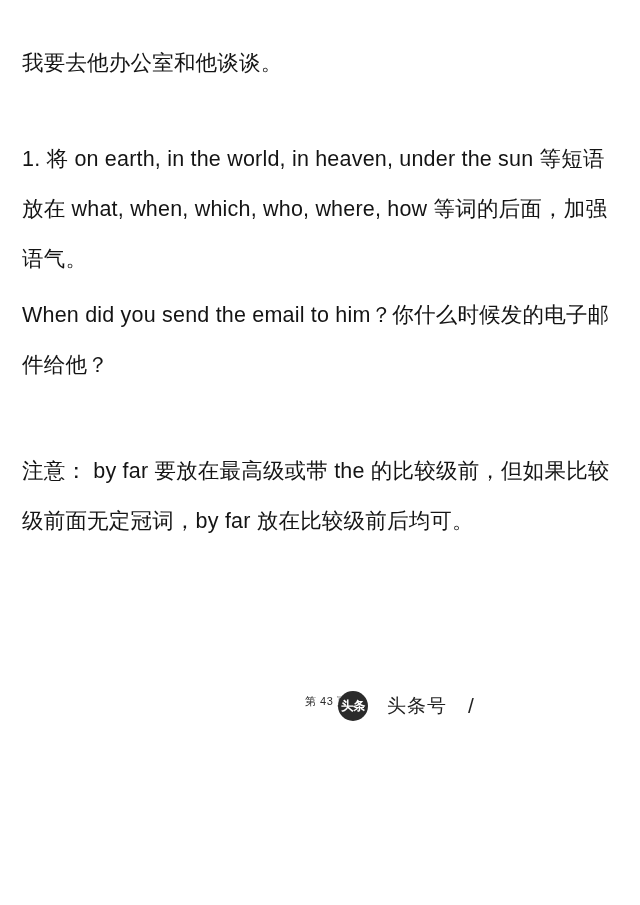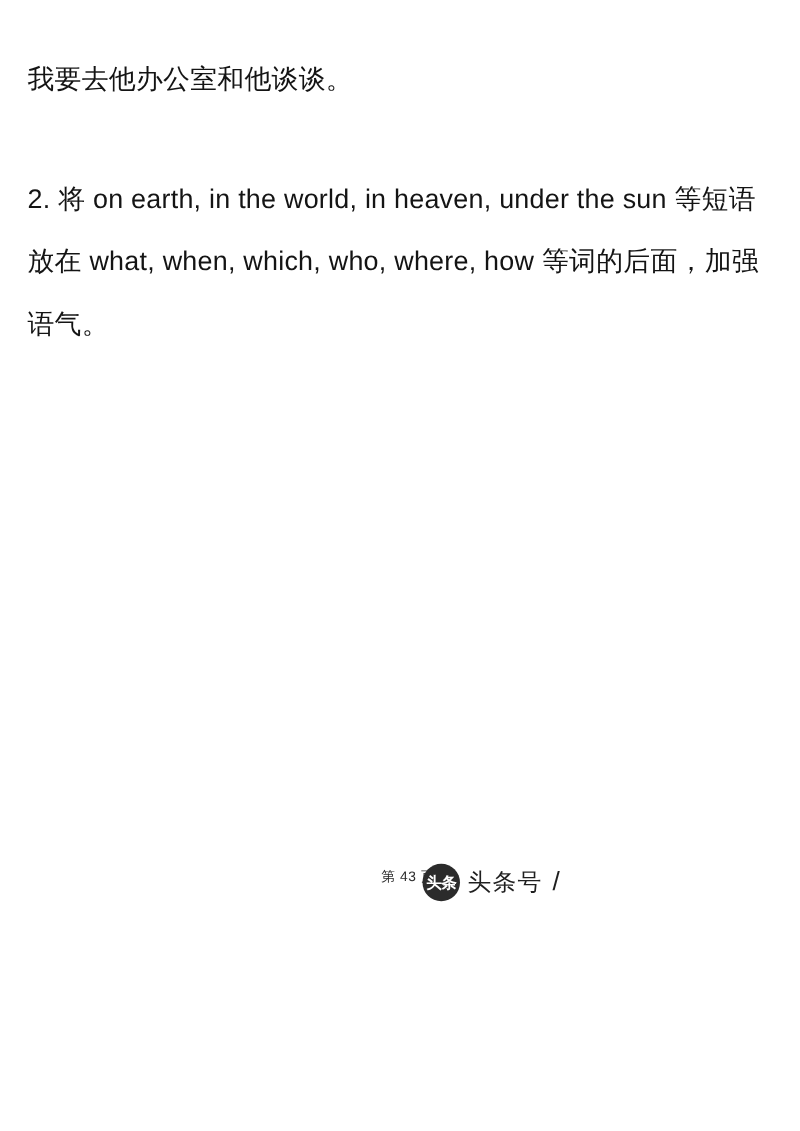--- a/index.html
+++ b/index.html
@@ -46,21 +46,21 @@
     font-size: 11px;
     color: #2b2b2b;
     letter-spacing: 0.5px;
   }
   .brand {
     position: absolute;
     left: 338px;
     bottom: 10px;
     display: flex;
     align-items: center;
-    gap: 6px;
+    gap: 19px;
   }
   .brand-logo {
     width: 30px;
     height: 30px;
     border-radius: 50%;
     background: #2b2b2b;
     color: #ffffff;
     font-size: 12.5px;
     line-height: 30px;
     text-align: center;
@@ -80,36 +80,38 @@
 </style>
 </head>
 <body>
 
 <div class="page">
 
   <div class="para">我要去他办公室和他谈谈。</div>
 
   <div class="gap-lg"></div>
 
-  <div class="para">2. 将 on earth, in the world, in heaven, under the sun 等短语放在 what, when, which, who, where, how 等词的后面，加强语气。</div>
+  <div class="para">1. 将 on earth, in the world, in heaven, under the sun 等短语放在 what, when, which, who, where, how 等词的后面，加强语气。</div>
 
   <div class="gap-sm"></div>
 
+  <div class="para">When did you send the email to him？你什么时候发的电子邮件给他？</div>
 
   <div class="gap-sm"></div>
 
 
   <div class="gap-md"></div>
 
 
   <div class="gap-sm"></div>
 
 
   <div class="gap-sm"></div>
 
+  <div class="para">注意： by far 要放在最高级或带 the 的比较级前，但如果比较级前面无定冠词，by far 放在比较级前后均可。</div>
 
   <div class="footer">
     <div class="page-num">第 43 页</div>
     <div class="brand">
       <div class="brand-logo">头条</div>
       <span class="brand-text">头条号</span>
       <span class="brand-sep">/</span>
     </div>
   </div>
 

